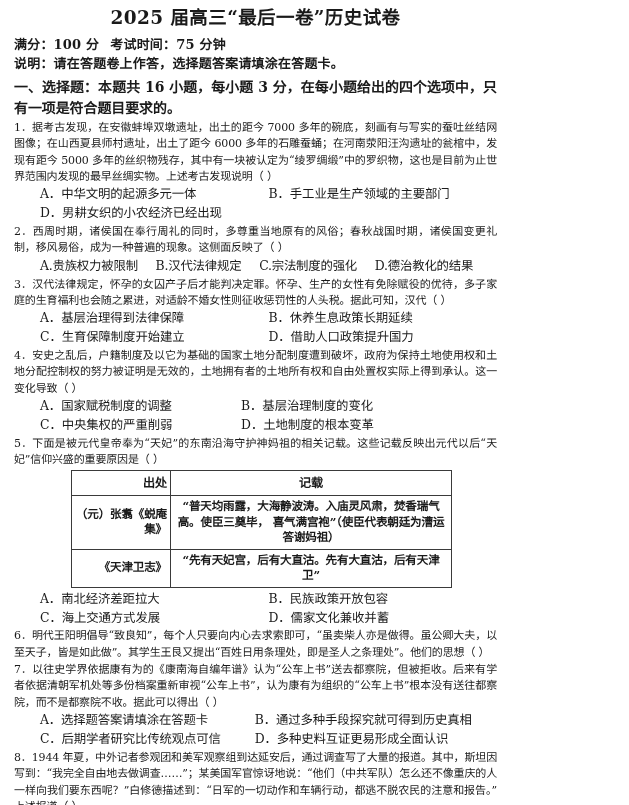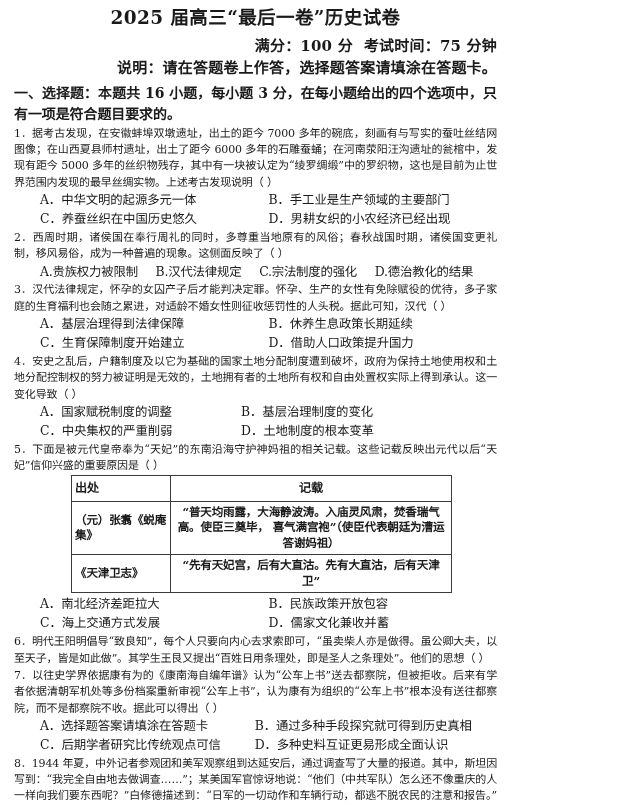--- a/index.html
+++ b/index.html
@@ -31,22 +31,22 @@
   
   .doc-title {
     text-align: center;
     font-size: 18.5px;
     font-weight: bold;
     letter-spacing: 0.4px;
     margin: 2px 0 7px 0;
     line-height: 1.2;
   }
   .meta-line {
-    text-align: right;
-    font-size: 15px;
+    text-align: left;
+    font-size: 13px;
     font-weight: bold;
     line-height: 1.45;
     letter-spacing: 0.2px;
   }
   .meta-line .gap {
     display: inline-block;
     width: 11px;
   }
   .section-head {
     font-size: 14px;
@@ -139,21 +139,21 @@
     border: 1px solid #3a3a3a;
     font-size: 11.6px;
     line-height: 1.34;
     padding: 3px 3px;
     vertical-align: middle;
     font-weight: bold;
     letter-spacing: -0.2px;
   }
   table.src-table .col-src {
     width: 92px;
-    text-align: left;
+    text-align: right;
     margin-top: 9px;
   }
   table.src-table .col-rec {
     text-align: center;
   }
   table.src-table thead td {
     font-weight: bold;
     font-size: 12.2px;
     padding: 4px 3px;
   }
@@ -177,21 +177,20 @@
 
     <div class="meta-line">说明：请在答题卷上作答，选择题答案请填涂在答题卡。</div>
 
     <div class="section-head">一、选择题：本题共 16 小题，每小题 3 分，在每小题给出的四个选项中，只有一项是符合题目要求的。</div>
 
     <div class="q">
       <div class="q-stem">1．据考古发现，在安徽蚌埠双墩遗址，出土的距今 7000 多年的碗底，刻画有与写实的蚕吐丝结网图像；在山西夏县师村遗址，出土了距今 6000 多年的石雕蚕蛹；在河南荥阳汪沟遗址的瓮棺中，发现有距今 5000 多年的丝织物残存，其中有一块被认定为“绫罗绸缎”中的罗织物，这也是目前为止世界范围内发现的最早丝绸实物。上述考古发现说明（    ）</div>
       <div class="opts-2col">
         <div class="opt">A．中华文明的起源多元一体</div>
         <div class="opt">B．手工业是生产领域的主要部门</div>
-        <div class="opt">C．养蚕丝织在中国历史悠久</div>
         <div class="opt">D．男耕女织的小农经济已经出现</div>
       </div>
     </div>
 
     <div class="q">
       <div class="q-stem">2．西周时期，诸侯国在奉行周礼的同时，多尊重当地原有的风俗；春秋战国时期，诸侯国变更礼制，移风易俗，成为一种普遍的现象。这侧面反映了（    ）</div>
       <div class="opts-1row">
         <span class="opt">A.贵族权力被限制</span>
         <span class="opt">B.汉代法律规定</span>
         <span class="opt">C.宗法制度的强化</span>

